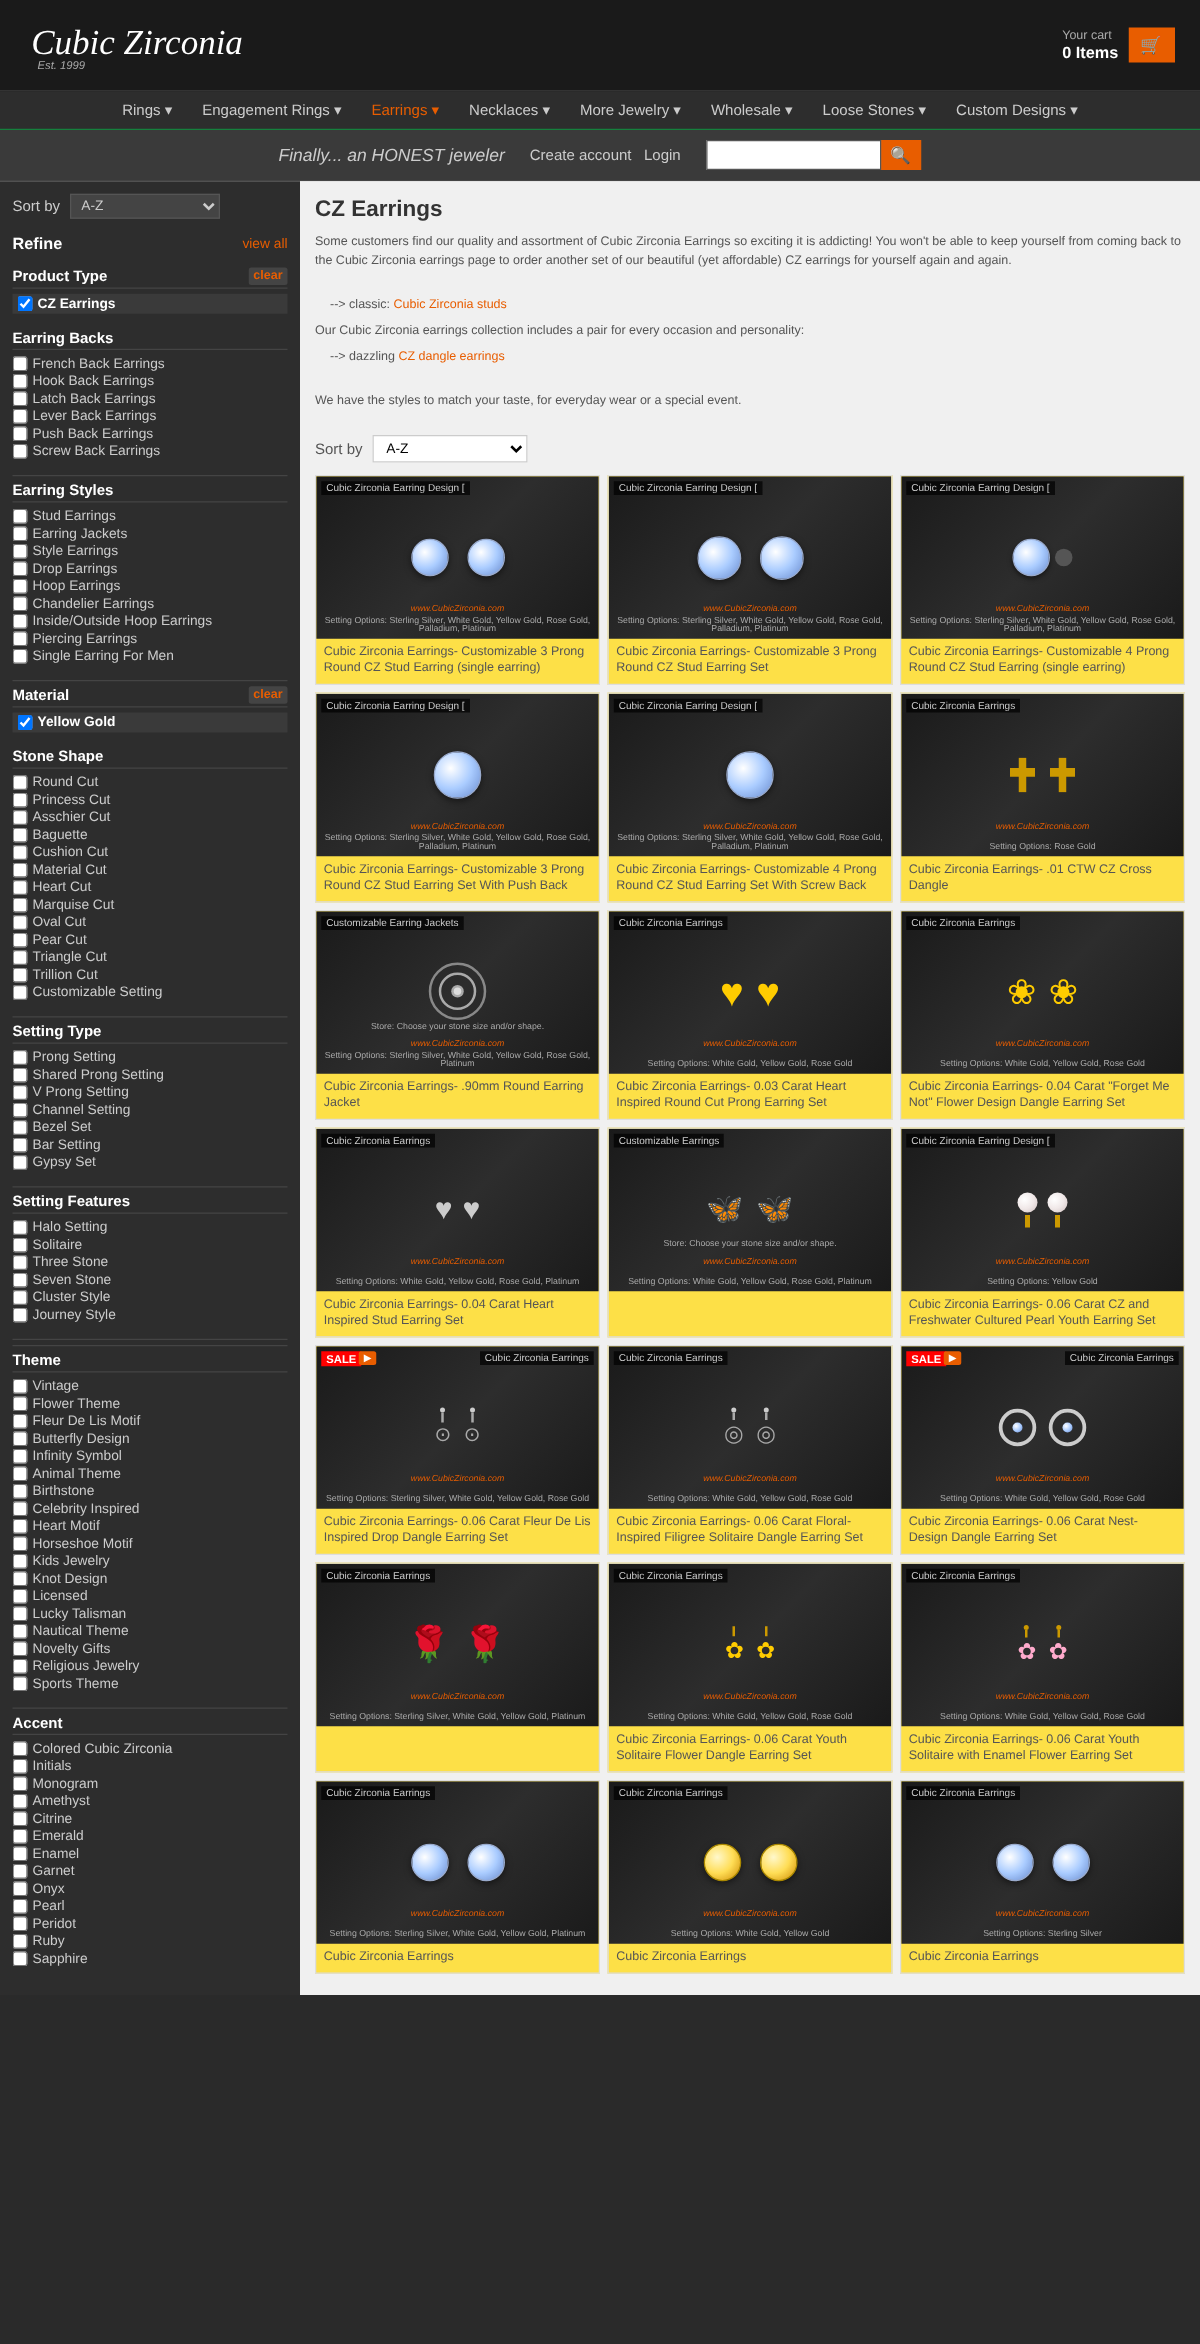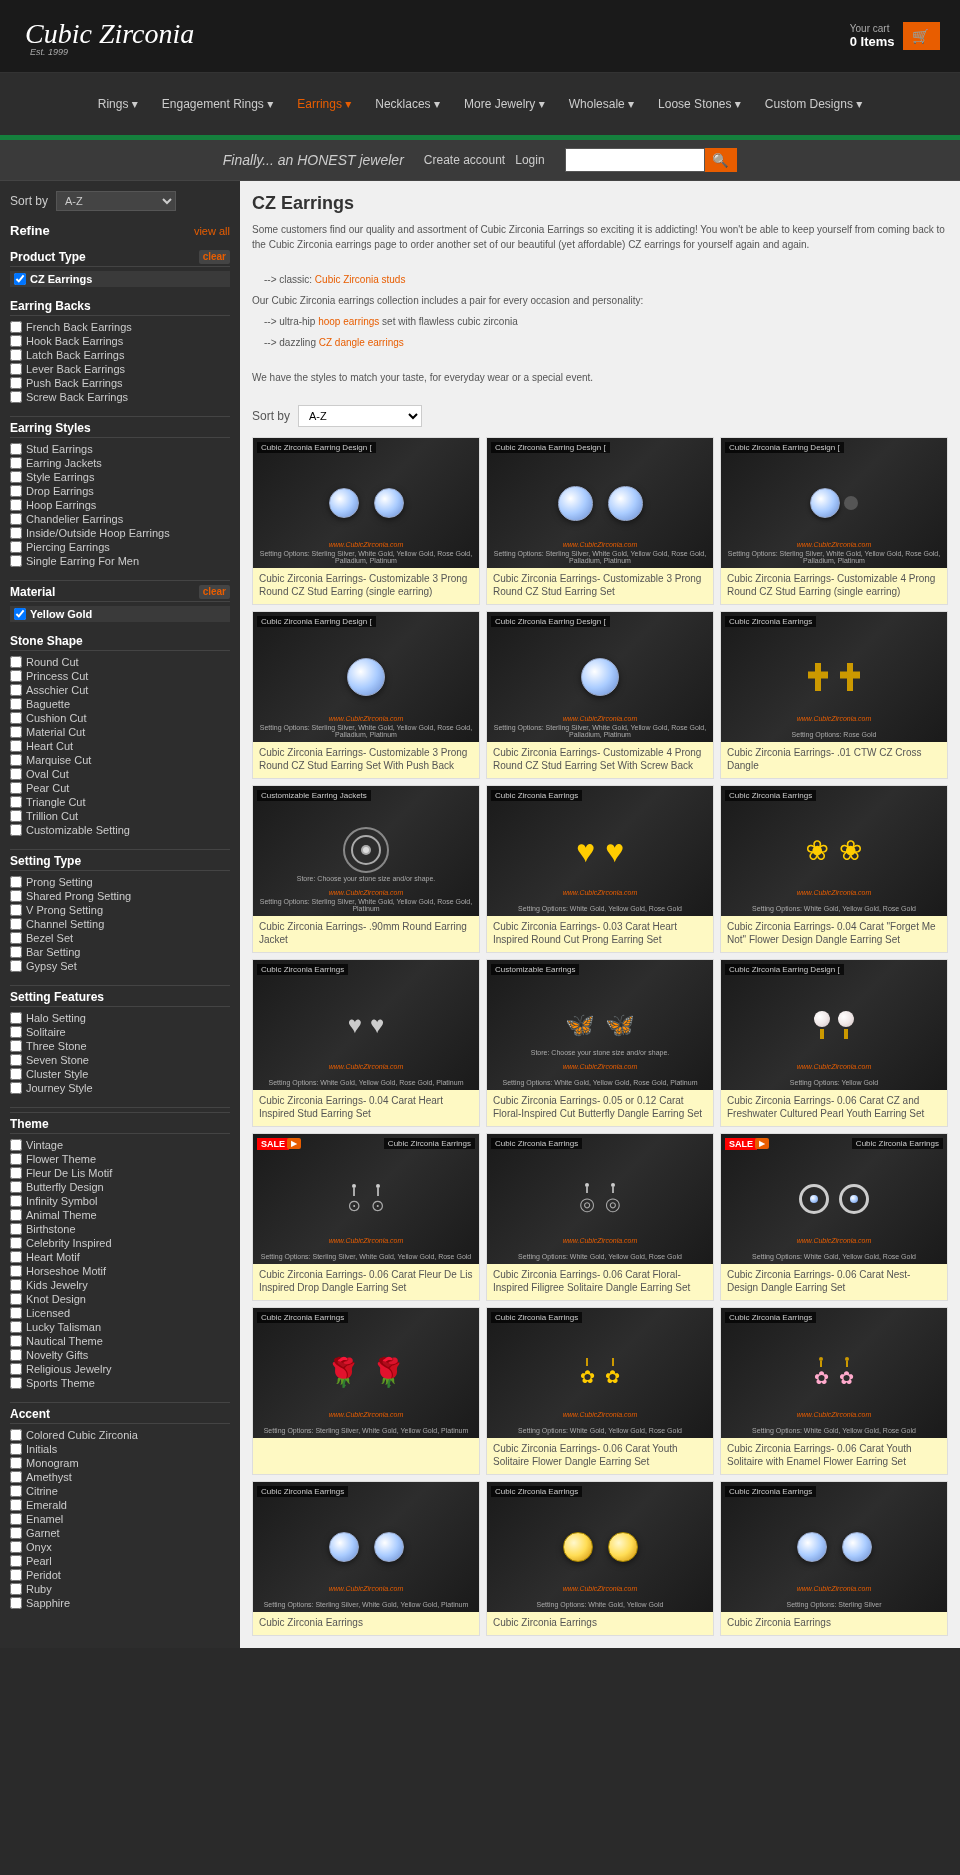--- a/index.html
+++ b/index.html
@@ -5,21 +5,21 @@
     * { box-sizing: border-box; margin: 0; padding: 0; }
     body { font-family: Arial, sans-serif; font-size: 12px; background: #2a2a2a; color: #ccc; }
     
     
     .header { background: #1a1a1a; padding: 8px 20px; display: flex; align-items: center; justify-content: space-between; border-bottom: 1px solid #333; }
     .logo { color: #fff; font-size: 22px; font-family: 'Georgia', serif; font-style: italic; }
     .cart-area { display: flex; align-items: center; gap: 8px; color: #ccc; font-size: 11px; }
     .cart-btn { background: #e85d00; color: #fff; border: none; padding: 6px 10px; cursor: pointer; font-size: 14px; }
     
     
-    .nav { background: #2d2d2d; padding: 16px; border-bottom: 5px solid #15803d; }
+    .nav { background: #2d2d2d; padding: 0; border-bottom: 1px solid #15803d; }
     .nav ul { display: flex; list-style: none; justify-content: center; flex-wrap: wrap; }
     .nav ul li a { display: block; padding: 8px 12px; color: #ccc; text-decoration: none; font-size: 12px; }
     
     
     .search-bar { background: #3a3a3a; padding: 8px 20px; display: flex; align-items: center; justify-content: center; gap: 20px; border-bottom: 1px solid #444; }
     .tagline { color: #ccc; font-size: 14px; font-style: italic; }
     .account-links { display: flex; gap: 10px; align-items: center; }
     .account-links a { color: #ccc; text-decoration: none; font-size: 12px; }
     .search-form { display: flex; }
     .search-form input { padding: 4px 8px; border: 1px solid #555; background: #fff; color: #333; font-size: 12px; width: 140px; }
@@ -47,21 +47,21 @@
     .page-title { font-size: 18px; font-weight: bold; color: #333; margin-bottom: 8px; }
     .page-desc { color: #555; font-size: 10px; line-height: 1.5; margin-bottom: 6px; }
     .page-desc a { color: #e85d00; text-decoration: none; }
     
     
     .sort-bar { display: flex; align-items: center; gap: 8px; margin-bottom: 10px; color: #555; font-size: 12px; }
     .sort-bar select { padding: 3px 6px; border: 1px solid #ccc; background: #fff; font-size: 11px; }
     
     
     .product-grid { display: grid; grid-template-columns: repeat(3, 1fr); gap: 6px; }
-    .product-card { background: #fef9c3; border: 1px solid #ddd; overflow: hidden; }
+    .product-card { background: #fde047; border: 1px solid #ddd; overflow: hidden; }
     .product-img-placeholder { width: 100%; height: 130px; background: linear-gradient(135deg, #1a1a1a 0%, #2d2d2d 50%, #1a1a1a 100%); display: flex; align-items: center; justify-content: center; flex-direction: column; position: relative; }
     .product-info { padding: 4px 6px 6px; }
     .product-name { font-size: 10px; color: #333; line-height: 1.3; }
     .product-name a { color: #555; text-decoration: none; }
     
     
     .earring-studs { display: flex; gap: 15px; justify-content: center; align-items: center; }
     .earring-stud { width: 30px; height: 30px; border-radius: 50%; background: radial-gradient(circle at 35% 35%, #ffffff, #aaccff, #6688cc); box-shadow: 0 2px 6px rgba(0,0,0,0.5); border: 1px solid #99aacc; }
     .earring-stud-gold { background: radial-gradient(circle at 35% 35%, #fff8cc, #ffdd55, #cc8800); box-shadow: 0 2px 6px rgba(0,0,0,0.5); border: 1px solid #aa8800; }
     .earring-cross { display: flex; gap: 12px; justify-content: center; align-items: center; }
@@ -524,21 +524,20 @@
   </div>
 
   <div class="content">
     
     <h1 class="page-title">CZ Earrings</h1>
     
     <p class="page-desc">Some customers find our quality and assortment of Cubic Zirconia Earrings so exciting it is addicting! You won't be able to keep yourself from coming back to the Cubic Zirconia earrings page to order another set of our beautiful (yet affordable) CZ earrings for yourself again and again.</p>
     <br>
     <p class="page-desc" style="padding-left:12px;">--&gt; classic: <a href="#" style="color:#e85d00;">Cubic Zirconia studs</a></p>
     <p class="page-desc">Our Cubic Zirconia earrings collection includes a pair for every occasion and personality:</p>
-    <p class="page-desc" style="padding-left:12px;">--&gt; ultra-hip <a href="#" style="color:#e85d00;">hoop earrings</a> set with flawless cubic zirconia</p>
     <p class="page-desc" style="padding-left:12px;">--&gt; dazzling <a href="#" style="color:#e85d00;">CZ dangle earrings</a></p>
     <br>
     <p class="page-desc">We have the styles to match your taste, for everyday wear or a special event.</p>
     <br>
 
     
     <div class="sort-bar">
       <span>Sort by</span>
       <select style="padding:3px 6px;border:1px solid #ccc;background:#fff;font-size:11px;">
         <option>A-Z</option>
@@ -709,23 +708,20 @@
       <div class="product-card">
         <div class="product-img-placeholder">
           <div style="position:absolute;top:4px;left:4px;background:rgba(0,0,0,0.7);color:#ccc;font-size:8px;padding:1px 4px;">Customizable Earrings</div>
           <div style="display:flex;gap:10px;">
             <span style="font-size:24px;color:#aaddff;line-height:1;">🦋</span>
             <span style="font-size:24px;color:#aaddff;line-height:1;">🦋</span>
           </div>
           <div style="position:absolute;bottom:34px;color:#aaa;font-size:7px;text-align:center;padding:0 4px;">Store: Choose your stone size and/or shape.</div>
           <div style="position:absolute;bottom:20px;color:#e85d00;font-size:7px;font-style:italic;">www.CubicZirconia.com</div>
           <div style="position:absolute;bottom:4px;color:#aaa;font-size:7px;text-align:center;padding:0 4px;">Setting Options: White Gold, Yellow Gold, Rose Gold, Platinum</div>
-        </div>
-        <div class="product-info">
-          <div class="product-name"><a href="#">Cubic Zirconia Earrings- 0.05 or 0.12 Carat Floral-Inspired Cut Butterfly Dangle Earring Set</a></div>
         </div>
       </div>
 
       <div class="product-card">
         <div class="product-img-placeholder">
           <div style="position:absolute;top:4px;left:4px;background:rgba(0,0,0,0.7);color:#ccc;font-size:8px;padding:1px 4px;">Cubic Zirconia Earring Design [</div>
           <div style="display:flex;gap:8px;align-items:center;">
             <div style="display:flex;flex-direction:column;align-items:center;gap:2px;">
               <div style="width:16px;height:16px;border-radius:50%;background:radial-gradient(circle at 35% 35%, #fff, #f0e8e8, #d0c0c0);"></div>
               <div style="width:4px;height:10px;background:#cc9900;"></div>

